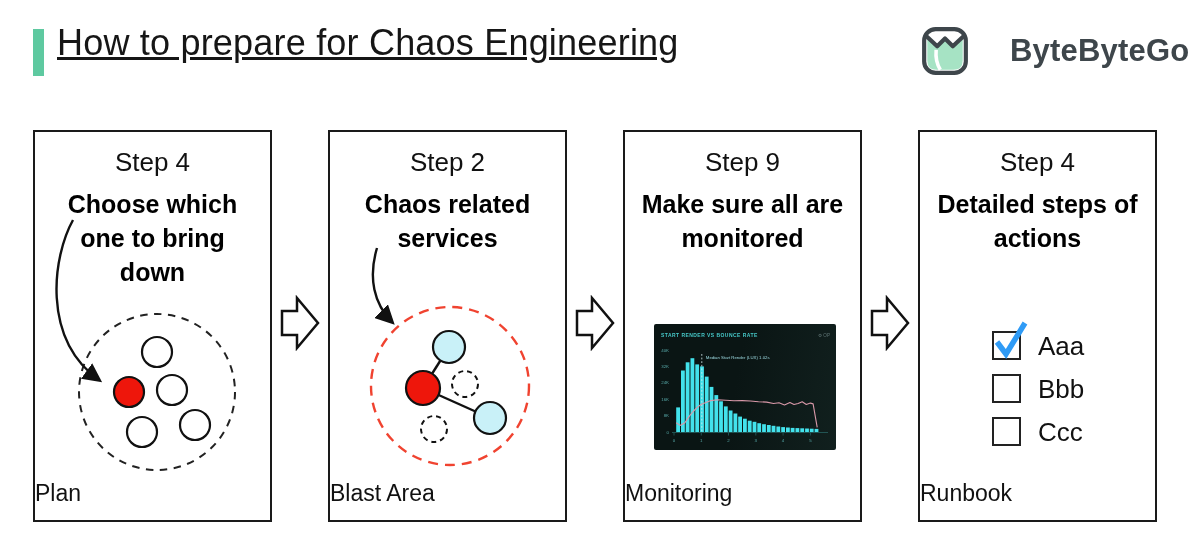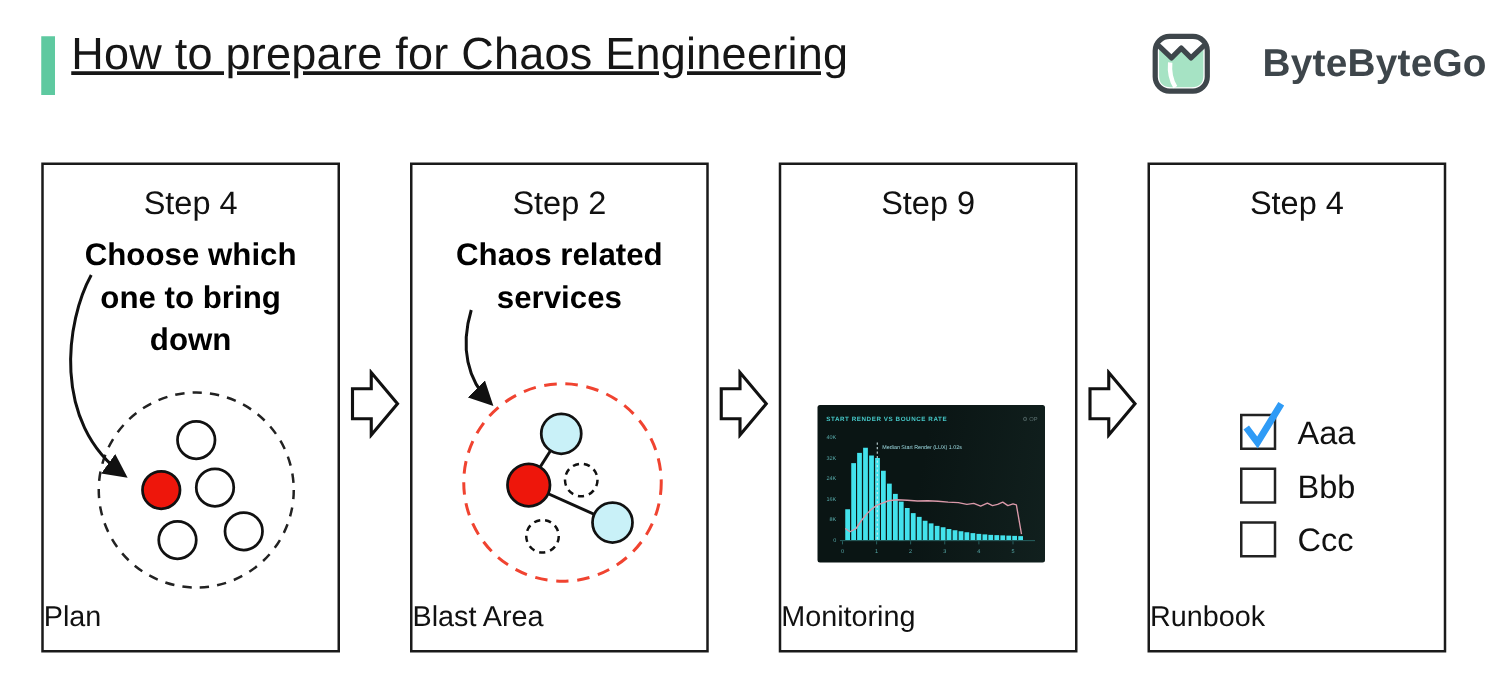--- a/index.html
+++ b/index.html
@@ -97,20 +97,21 @@
       <circle cx="104" cy="297" r="13" fill="none" stroke="#111" stroke-width="2" stroke-dasharray="5 4"></circle>
       <circle cx="119" cy="215" r="16" fill="var(--node-cyan,#c9f1f8)" stroke="#111" stroke-width="2.2"></circle>
       <circle cx="160" cy="286" r="16" fill="var(--node-cyan,#c9f1f8)" stroke="#111" stroke-width="2.2"></circle>
       <circle cx="93" cy="256" r="17" fill="var(--node-red,#ee160b)" stroke="#111" stroke-width="2.2"></circle>
     </svg>
     <div class="step-label">Blast Area</div>
   </section>
 
   <section class="step-box" style="left:623px">
     <div class="step-title">Step 9</div>
+    <div class="step-desc">Make sure all are monitored</div>
     <div class="dashboard">
       <svg viewBox="0 0 182 126">
           <text x="7" y="13" class="ct">START RENDER VS BOUNCE RATE</text>
           <text x="176" y="13" class="ctb" text-anchor="end">⚙ OP</text>
           <text class="ctick" x="15" y="27.5" text-anchor="end">40K</text>
           <text class="ctick" x="15" y="43.9" text-anchor="end">32K</text>
           <text class="ctick" x="15" y="60.3" text-anchor="end">24K</text>
           <text class="ctick" x="15" y="76.7" text-anchor="end">16K</text>
           <text class="ctick" x="15" y="93.1" text-anchor="end">8K</text>
           <text class="ctick" x="15" y="109.5" text-anchor="end">0</text>
@@ -160,20 +161,21 @@
           <line class="cmed" x1="47.8" y1="30" x2="47.8" y2="108"></line>
           <text class="cann" x="51.8" y="35">Median Start Render (LUX) 1.02s</text>
           <polyline class="cline" points="22.2,98.8 26.0,101.4 30.9,98.8 35.0,92.6 39.1,87.5 43.2,83.4 47.3,80.3 51.4,78.7 56.8,76.6 63.6,75.8 71.8,76.2 80.0,76.8 88.2,76.6 96.4,77.0 104.5,77.7 112.7,78.1 119.5,79.5 125.0,78.7 130.5,80.9 135.9,78.5 140.0,80.5 144.1,79.5 148.2,77.7 152.3,80.5 156.4,79.1 159.1,79.9 163.2,103.3"></polyline>
         </svg>
     </div>
     <div class="step-label">Monitoring</div>
   </section>
 
   <section class="step-box" style="left:918px">
     <div class="step-title">Step 4</div>
+    <div class="step-desc">Detailed steps of actions</div>
     <div class="checklist">
       <div class="check-row">
         <span class="checkbox checked">
           <svg class="tick" viewBox="0 0 37 42">
             <path d="M5 22 L14 34 L33 3" fill="none" stroke="var(--check-blue,#2f9bf6)" stroke-width="5.5" stroke-linejoin="miter"></path>
           </svg>
         </span>
         <span class="check-label">Aaa</span>
       </div>
       <div class="check-row">

